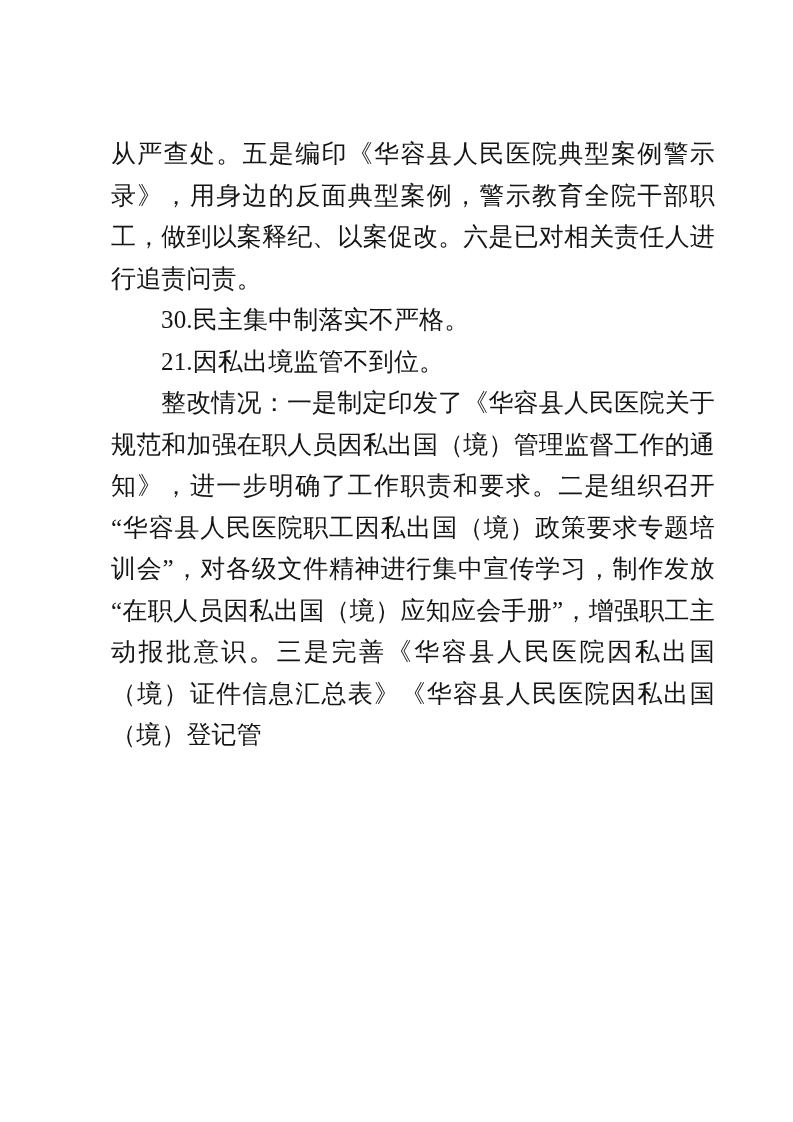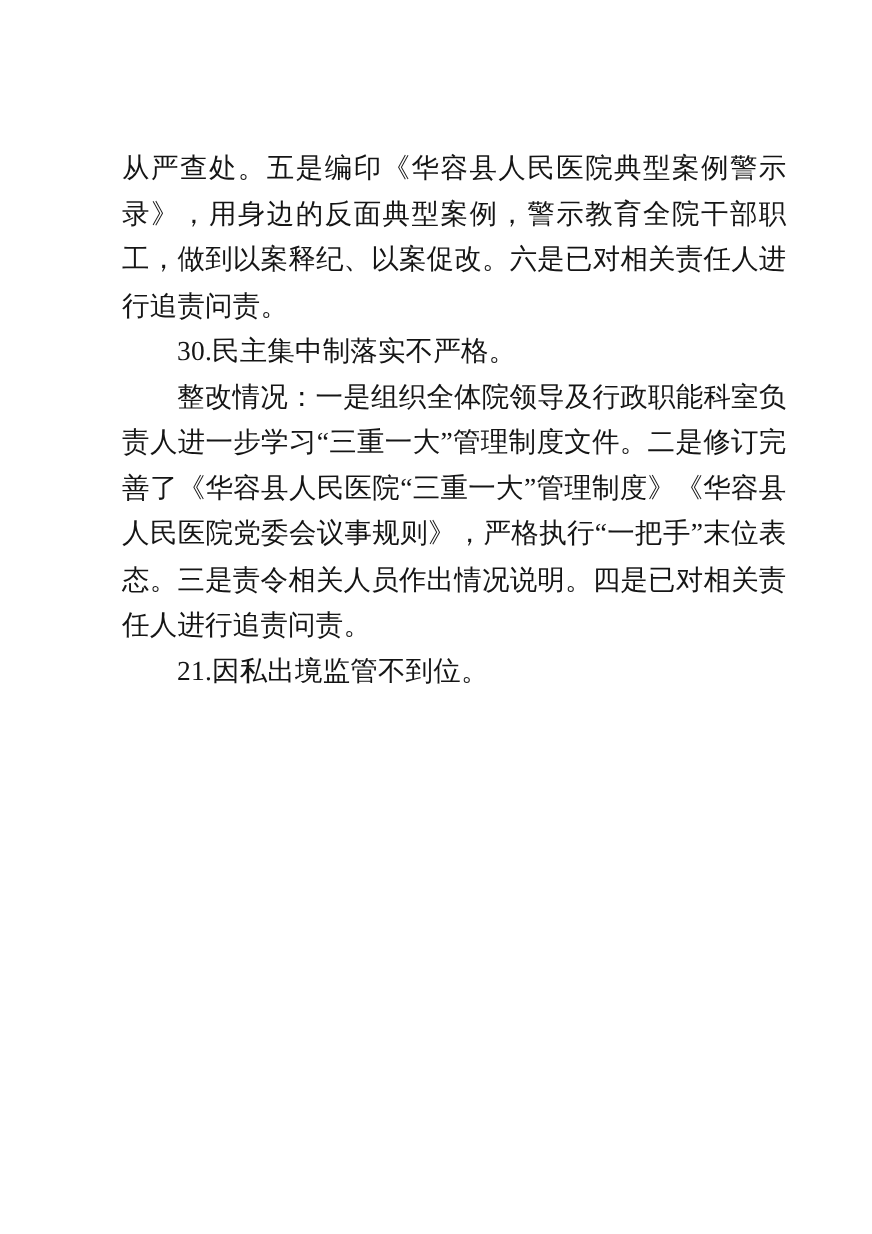--- a/index.html
+++ b/index.html
@@ -57,23 +57,23 @@
 <body>
 
 <div class="page">
 
   <main class="text-block">
     <p class="para no-indent">从严查处。五是编印《华容县人民医院典型案例警示录》，用身边的反面典型案例，警示教育全院干部职工，做到以案释纪、以案促改。六是已对相关责任人进行追责问责。</p>
 
 
     <p class="para">30.民主集中制落实不严格。</p>
 
-    <p class="para">整改情况：一是组织全体院领导及行政职能科室负责人进一步学习“三重一大”管理制度文件。二是修订完善了《华容县人民医院“三重一大”管理制度》《华容县人民医院党委会议事规则》，严格执行“一把手”末位表态。三是责令相关人员作出情况说明。四是已对相关责任人进行追责问责。</p>
 
     <p class="para">21.因私出境监管不到位。</p>
 
+    <p class="para">整改情况：一是制定印发了《华容县人民医院关于规范和加强在职人员因私出国（境）管理监督工作的通知》，进一步明确了工作职责和要求。二是组织召开“华容县人民医院职工因私出国（境）政策要求专题培训会”，对各级文件精神进行集中宣传学习，制作发放“在职人员因私出国（境）应知应会手册”，增强职工主动报批意识。三是完善《华容县人民医院因私出国（境）证件信息汇总表》《华容县人民医院因私出国（境）登记管</p>
   </main>
 
   <footer class="footer">
     <span class="page-number">– 13 –</span>
   </footer>
 
 </div>
 
 </body></html>

